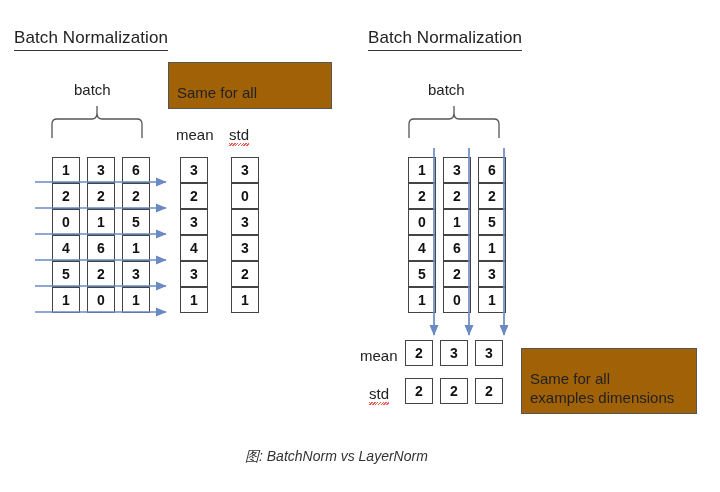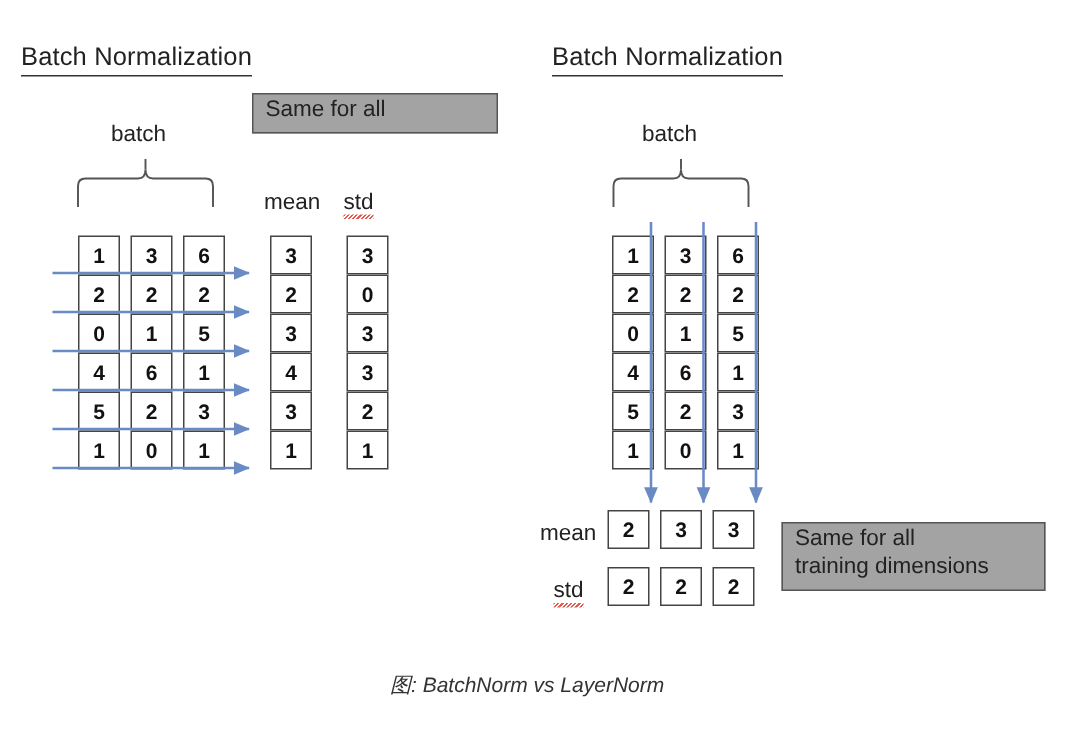--- a/index.html
+++ b/index.html
@@ -64,34 +64,34 @@
     box-sizing:border-box;
     display:flex;align-items:center;justify-content:center;
     font-size:14px;font-weight:bold;color:#111;
     font-family:"Liberation Sans", sans-serif;
   }
 
   
   .notebox{
     position:absolute;
     border:1.4px solid #555;
-    background:#a3a3a3;
+    background:#a16207;
     box-sizing:border-box;
-    padding:0 8px 6px 8px;
+    padding:20px 8px 6px 8px;
     font-size:15px;
     line-height:1.28;
     color:#222;
   }
 
   
   .arrows{position:absolute;left:0;top:0;width:720px;height:492px;pointer-events:none;}
 
   
   #caption{
-    position:absolute;left:260px;top:448px;
+    position:absolute;left:245px;top:448px;
     font-size:14px;font-style:italic;color:#333;white-space:nowrap;
   }
   #watermark{
     position:absolute;left:545px;top:446px;
     font-size:16px;color:#d8d8d8;white-space:nowrap;letter-spacing:.4px;
   }
 </style>
 </head>
 <body>
 
@@ -194,21 +194,21 @@
     </div>
 
   <div class="colgroup" id="ln-std-row" style="left: 405px; top: 378px; width: 98px; height: 26px;">
       <div class="cell" style="left: 0px; top: 0px;">2</div>
       <div class="cell" style="left: 35px; top: 0px;">2</div>
       <div class="cell" style="left: 70px; top: 0px;">2</div>
     </div>
 
   <div class="notebox" id="ln-note" style="left:521px;top:348px;width:176px;">
     <div>Same for all</div>
-    <div>training dimensions</div>
+    <div>examples dimensions</div>
   </div>
 
   <svg class="arrows" id="arrow-layer">
     <defs>
       <marker id="ah-r" markerWidth="7" markerHeight="7" refX="6" refY="3.1" orient="auto" markerUnits="strokeWidth">
         <path d="M0,0.4 L6.4,3.1 L0,5.8 z" fill="#6a8ac4"></path>
       </marker>
       <marker id="ah-d" markerWidth="7" markerHeight="7" refX="6" refY="3.1" orient="auto" markerUnits="strokeWidth">
         <path d="M0,0.4 L6.4,3.1 L0,5.8 z" fill="#6a8ac4"></path>
       </marker>

